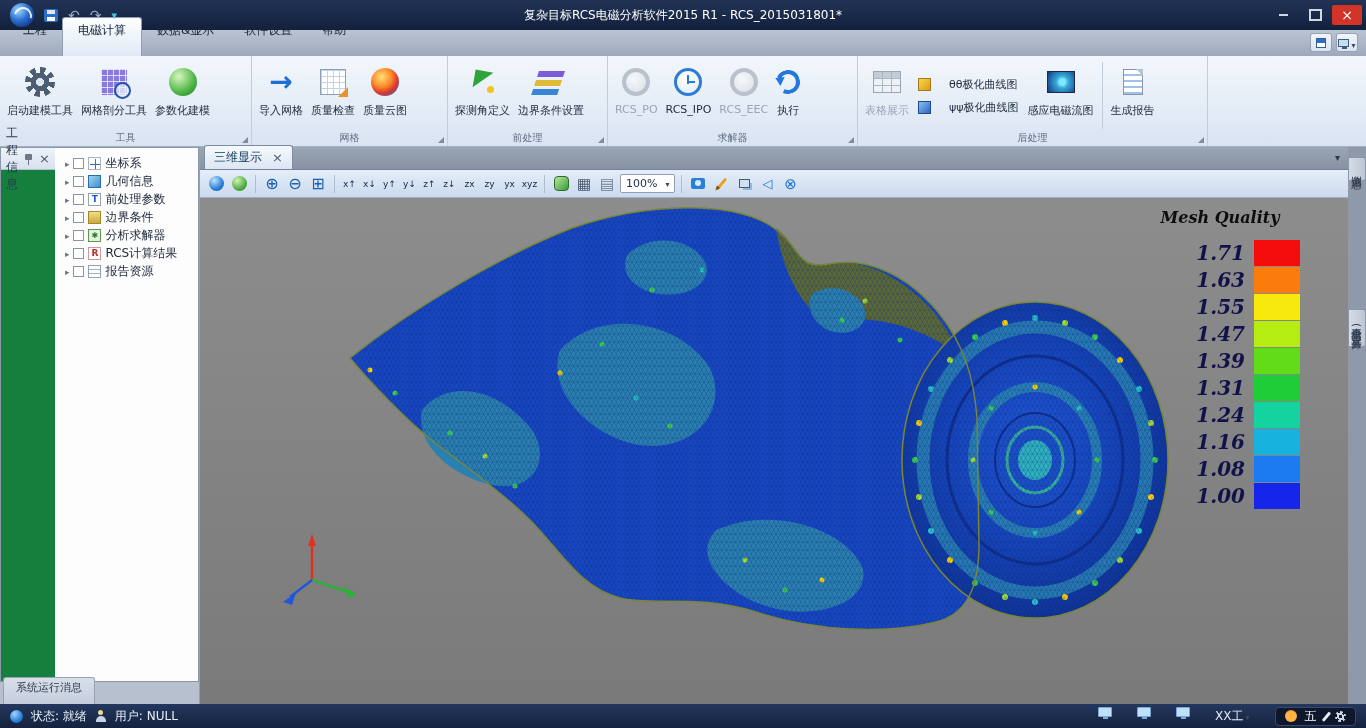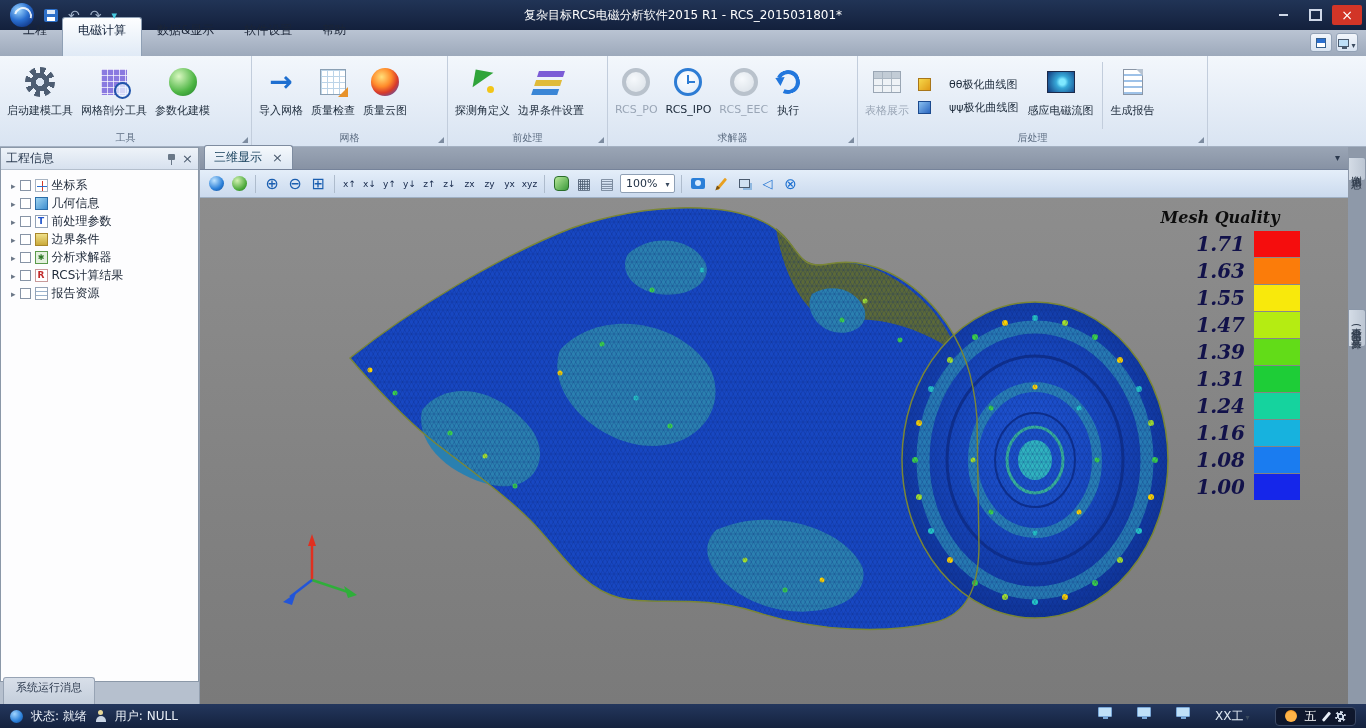--- a/index.html
+++ b/index.html
@@ -71,21 +71,21 @@
   .ic-emap{width:28px;height:22px;border:1px solid #1c2a4a;background:radial-gradient(circle at 55% 50%,#7fe8ff 0 3px,#37a8d8 35%,#123a7e 100%)}
   .ic-report{width:20px;height:26px;background:#fff;border:1px solid #8a96a6;position:relative;background-image:repeating-linear-gradient(transparent 0 4px,#9ec2e8 4px 6px)}
   .ic-report::before{content:"";position:absolute;right:-1px;top:-1px;border-left:7px solid transparent;border-top:7px solid #b6c2d0}
   .rstack{display:flex;flex-direction:column;justify-content:center;gap:8px;padding:0 4px}
   .rsmall{display:flex;align-items:center;gap:18px;font-size:11px;color:#1c2a3a;white-space:nowrap}
   .inner-sep{width:1px;background:#c2cddc;margin:2px 3px}
 
   
   .content{flex:1;display:flex;min-height:0}
   .left-col{width:200px;flex:0 0 200px;display:flex;flex-direction:column;background:#c2cbd8;border-right:1px solid #94a0b0}
-  .panel{flex:1;display:flex;flex-direction:column;border:1px solid #8b98a8;background:#15803d;min-height:0}
+  .panel{flex:1;display:flex;border:1px solid #8b98a8;background:#15803d;min-height:0}
   .panel-header{height:22px;flex:0 0 22px;background:linear-gradient(#eef3f9,#d7e1ee);display:flex;align-items:center;padding:0 5px;font-size:12px;color:#2c3c52;border-bottom:1px solid #b4bfcd;gap:6px}
   .panel-title{flex:1}
   .pin-ico{width:9px;height:12px;position:relative}
   .pin-ico::before{content:"";position:absolute;left:1px;top:1px;width:7px;height:6px;background:#6a7888;border-radius:1px}
   .pin-ico::after{content:"";position:absolute;left:4px;top:7px;width:1px;height:5px;background:#6a7888}
   .x-ico::before{content:"×";color:#4a5a6e;font-size:13px;line-height:1}
   .tree{flex:1;background:#fdfdfe;padding:6px 2px;overflow:hidden}
   .trow{display:flex;align-items:center;height:18px;font-size:12px;color:#1d2838;gap:4px;padding-left:8px}
   .t-arrow::before{content:"▸";font-size:9px;color:#6a7686}
   .t-check{width:11px;height:11px;border:1px solid #8794a6;background:#fff;flex:0 0 11px}
@@ -131,21 +131,21 @@
   .g-pen{width:3px;height:14px;background:#e8a020;transform:rotate(40deg);border-radius:1px;position:relative}
   .g-pen::after{content:"";position:absolute;left:-1px;bottom:-4px;border:2.5px solid transparent;border-top:5px solid #7a5210}
   .g-layers{width:11px;height:9px;border:1.5px solid #4a5a6e;background:#cfe0f2;box-shadow:3px 3px 0 -1px #8fb8e0}
   .g-share::before{content:"◁";color:#1b6fd0;font-size:13px;font-weight:bold}
   .g-close::before{content:"⊗";color:#1b6fd0;font-size:15px}
 
   .viewport{flex:1;position:relative;background:linear-gradient(#8d8d8d,#7a7a7a);min-height:0;overflow:hidden}
   .model-svg{position:absolute;inset:0;width:100%;height:100%}
 
   .legend{position:absolute;top:10px;right:48px;width:160px}
-  .legend-title{font-family:"DejaVu Serif","Liberation Serif",serif;font-style:italic;font-weight:bold;font-size:16px;color:#0d0d0d;text-align:center;margin-bottom:3px}
+  .legend-title{font-family:"DejaVu Serif","Liberation Serif",serif;font-style:italic;font-weight:bold;font-size:16px;color:#0d0d0d;text-align:center;margin-bottom:12px}
   .legend-row{display:flex;align-items:center;justify-content:flex-end;height:27px}
   .legend-val{font-family:"DejaVu Serif","Liberation Serif",serif;font-style:italic;font-weight:bold;font-size:20px;color:#12124a;margin-right:9px}
   .legend-swatch{width:46px;height:26px;flex:0 0 46px}
 
   
   .right-strip{width:18px;flex:0 0 18px;background:#8e99a9;display:flex;flex-direction:column;align-items:center}
   .rtab{writing-mode:vertical-rl;background:linear-gradient(90deg,#d4dce6,#bcc6d3);border:1px solid #8b97a8;border-radius:0 3px 3px 0;font-size:10.5px;color:#323e4e;padding:9px 1px;letter-spacing:1px}
   .rtab-1{margin-top:10px}
   .rtab-2{margin-top:128px}
 

